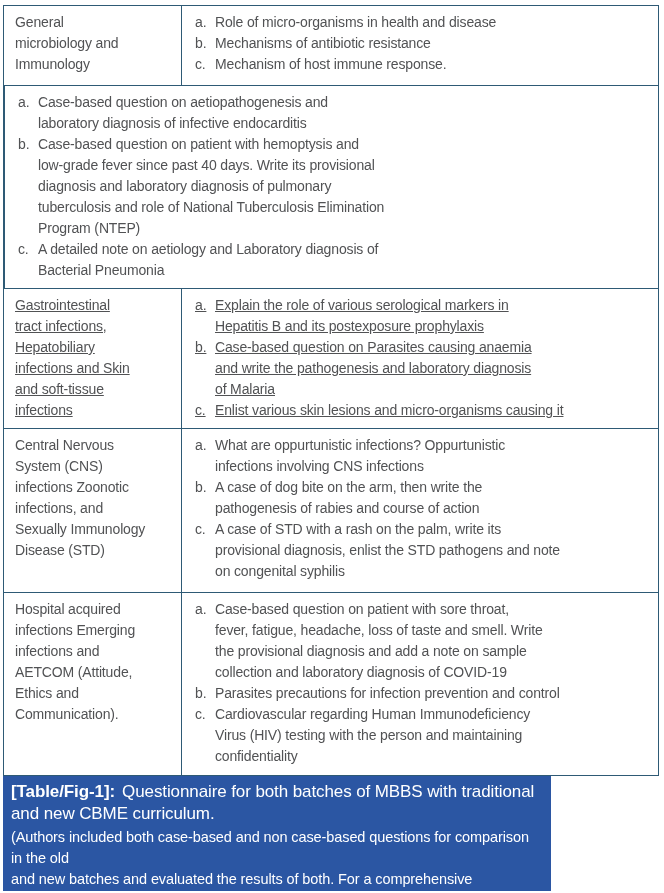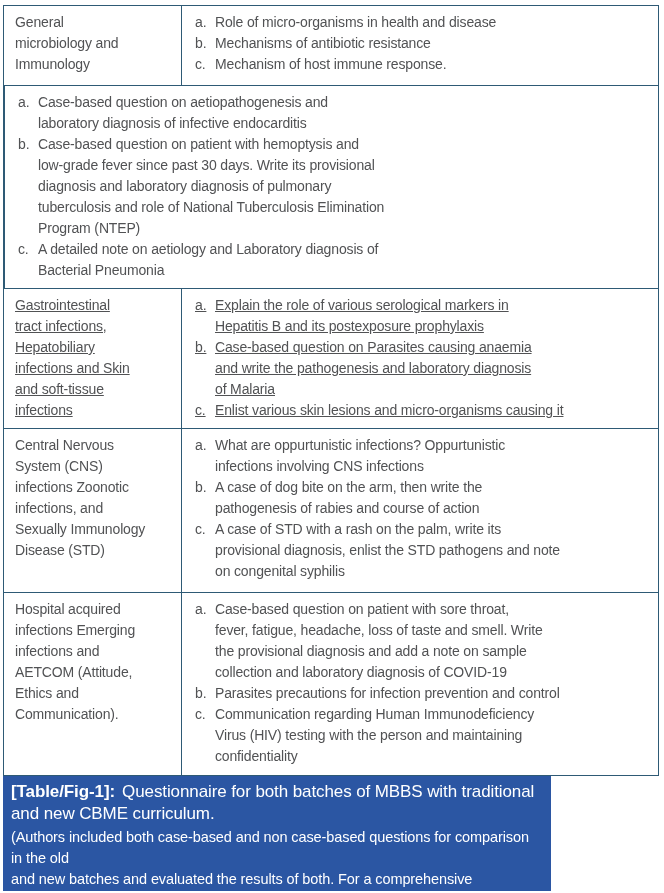--- a/index.html
+++ b/index.html
@@ -110,21 +110,21 @@
     <div class="row r2">
       <div class="cell right">
         <div class="item">
           <span class="marker">a.</span>
           <span class="itext">Case-based question on aetiopathogenesis and
 laboratory diagnosis of infective endocarditis</span>
         </div>
         <div class="item">
           <span class="marker">b.</span>
           <span class="itext">Case-based question on patient with hemoptysis and
-low-grade fever since past 30 days. Write its provisional
+low-grade fever since past 40 days. Write its provisional
 diagnosis and laboratory diagnosis of pulmonary
 tuberculosis and role of National Tuberculosis Elimination
 Program (NTEP)</span>
         </div>
         <div class="item">
           <span class="marker">c.</span>
           <span class="itext">A detailed note on aetiology and Laboratory diagnosis of
 Bacterial Pneumonia</span>
         </div>
       </div>
@@ -203,21 +203,21 @@
 fever, fatigue, headache, loss of taste and smell. Write
 the provisional diagnosis and add a note on sample
 collection and laboratory diagnosis of COVID-19</span>
         </div>
         <div class="item">
           <span class="marker">b.</span>
           <span class="itext">Parasites precautions for infection prevention and control</span>
         </div>
         <div class="item">
           <span class="marker">c.</span>
-          <span class="itext">Communication regarding Human Immunodeficiency
+          <span class="itext">Cardiovascular regarding Human Immunodeficiency
 Virus (HIV) testing with the person and maintaining
 confidentiality</span>
         </div>
       </div>
     </div>
 
   </div>
 
   <div class="caption">
     <div class="cap-title">

